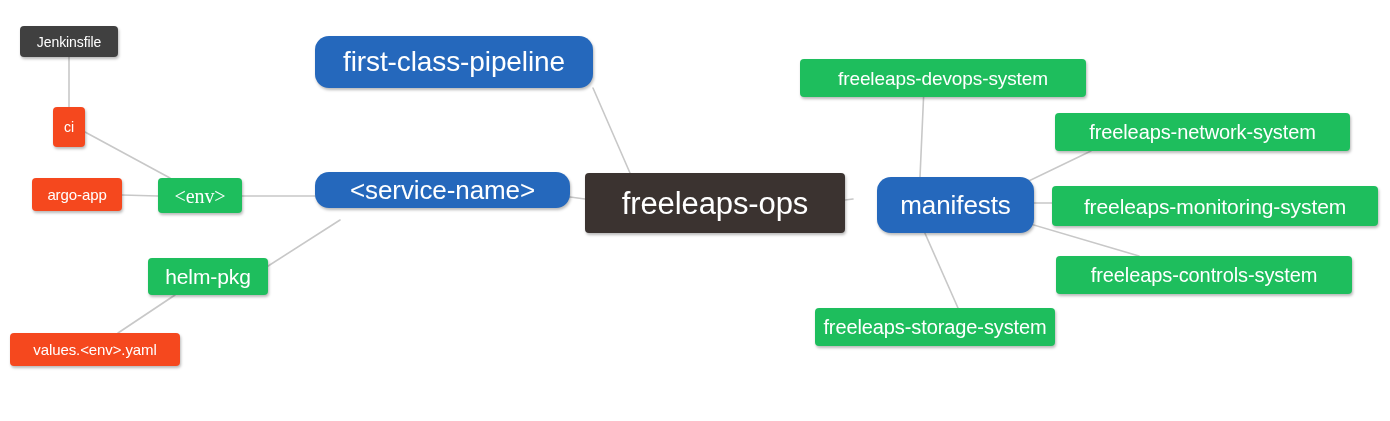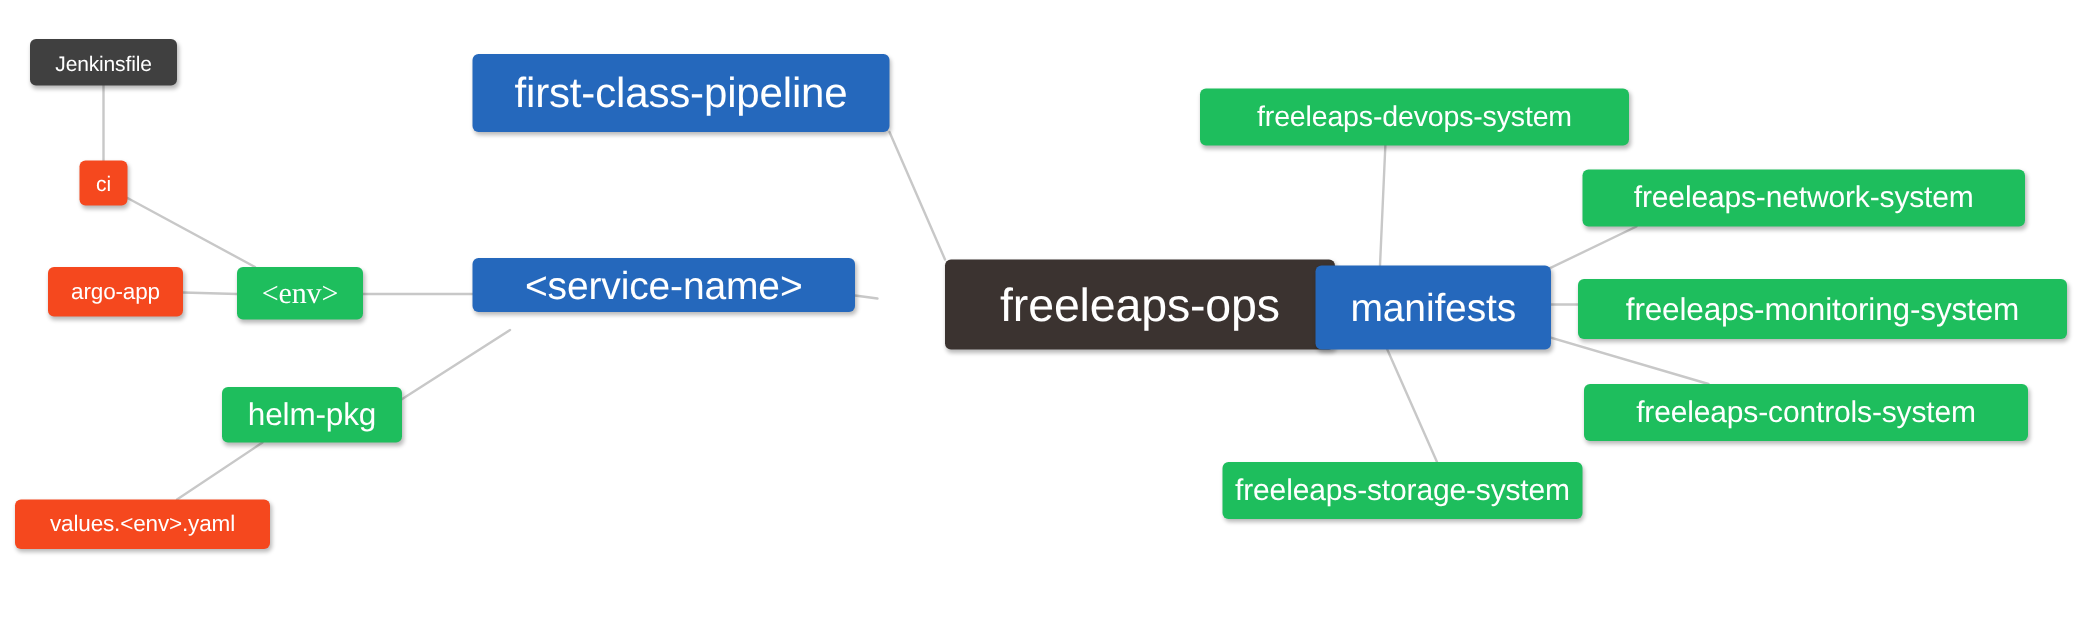--- a/index.html
+++ b/index.html
@@ -18,21 +18,21 @@
     display:flex;align-items:center;justify-content:center;
     color:#ffffff;
     border-radius:4px;
     white-space:nowrap;
     box-shadow:1px 2px 3px rgba(0,0,0,0.28);
     line-height:1;
     padding:0 10px;
     letter-spacing:-0.1px;
   }
   .n-root  {background:#3b3330;}
-  .n-blue  {background:#2568bc;}
+  .n-blue  {background:#2568bc;border-radius:14px;}
   .n-green {background:#1ebe5d;}
   .n-red   {background:#f5481e;}
   .n-orange{background:#404040;}
 </style>
 </head>
 <body>
 
 <div id="canvas">
   <svg id="edges" viewBox="0 0 1390 421" preserveAspectRatio="none">
       <line x1="630" y1="173" x2="593" y2="88" stroke="#c8c8c8" stroke-width="1.6" stroke-linecap="round"></line>
@@ -45,28 +45,28 @@
       <line x1="69" y1="107" x2="69" y2="57" stroke="#c8c8c8" stroke-width="1.6" stroke-linecap="round"></line>
       <line x1="175" y1="295" x2="118" y2="333" stroke="#c8c8c8" stroke-width="1.6" stroke-linecap="round"></line>
       <line x1="920" y1="177" x2="925" y2="65" stroke="#c8c8c8" stroke-width="1.6" stroke-linecap="round"></line>
       <line x1="1010" y1="190" x2="1091" y2="151" stroke="#c8c8c8" stroke-width="1.6" stroke-linecap="round"></line>
       <line x1="1010" y1="203" x2="1052" y2="203" stroke="#c8c8c8" stroke-width="1.6" stroke-linecap="round"></line>
       <line x1="1010" y1="218" x2="1139" y2="256" stroke="#c8c8c8" stroke-width="1.6" stroke-linecap="round"></line>
       <line x1="920" y1="222" x2="958" y2="308" stroke="#c8c8c8" stroke-width="1.6" stroke-linecap="round"></line>
     </svg>
   <div id="node-layer">
       <div class="node n-orange" style="left: 20px; top: 26px; width: 98px; height: 31px; font-size: 14px;">Jenkinsfile</div>
-      <div class="node n-red" style="left: 53px; top: 107px; width: 32px; height: 30px; font-size: 14px;">ci</div>
+      <div class="node n-red" style="left: 53px; top: 107px; width: 32px; height: 40px; font-size: 14px;">ci</div>
       <div class="node n-red" style="left: 32px; top: 178px; width: 90px; height: 33px; font-size: 15px; text-align: right;">argo-app</div>
       <div class="node n-green" style="left: 158px; top: 178px; width: 84px; height: 35px; font-size: 20px; font-family: Liberation Serif, serif;">&lt;env&gt;</div>
       <div class="node n-green" style="left: 148px; top: 258px; width: 120px; height: 37px; font-size: 21px;">helm-pkg</div>
       <div class="node n-red" style="left: 10px; top: 333px; width: 170px; height: 33px; font-size: 15px;">values.&lt;env&gt;.yaml</div>
       <div class="node n-blue" style="left: 315px; top: 36px; width: 278px; height: 52px; font-size: 28px;">first-class-pipeline</div>
       <div class="node n-blue" style="left: 315px; top: 172px; width: 255px; height: 36px; font-size: 26px;">&lt;service-name&gt;</div>
-      <div class="node n-root" style="left: 585px; top: 173px; width: 260px; height: 60px; font-size: 31px; margin-left: 45px;">freeleaps-ops</div>
+      <div class="node n-root" style="left: 585px; top: 173px; width: 260px; height: 60px; font-size: 31px;">freeleaps-ops</div>
       <div class="node n-blue" style="left: 853px; top: 177px; width: 157px; height: 56px; font-size: 26px; margin-left: 24px;">manifests</div>
       <div class="node n-green" style="left: 800px; top: 27px; width: 286px; height: 38px; font-size: 19px; margin-top: 32px;">freeleaps-devops-system</div>
       <div class="node n-green" style="left: 1055px; top: 113px; width: 295px; height: 38px; font-size: 20px;">freeleaps-network-system</div>
       <div class="node n-green" style="left: 1052px; top: 186px; width: 326px; height: 40px; font-size: 21px;">freeleaps-monitoring-system</div>
       <div class="node n-green" style="left: 1056px; top: 256px; width: 296px; height: 38px; font-size: 20px;">freeleaps-controls-system</div>
       <div class="node n-green" style="left: 815px; top: 308px; width: 240px; height: 38px; font-size: 20px;">freeleaps-storage-system</div>
     </div>
 </div>
 
 </body></html>

